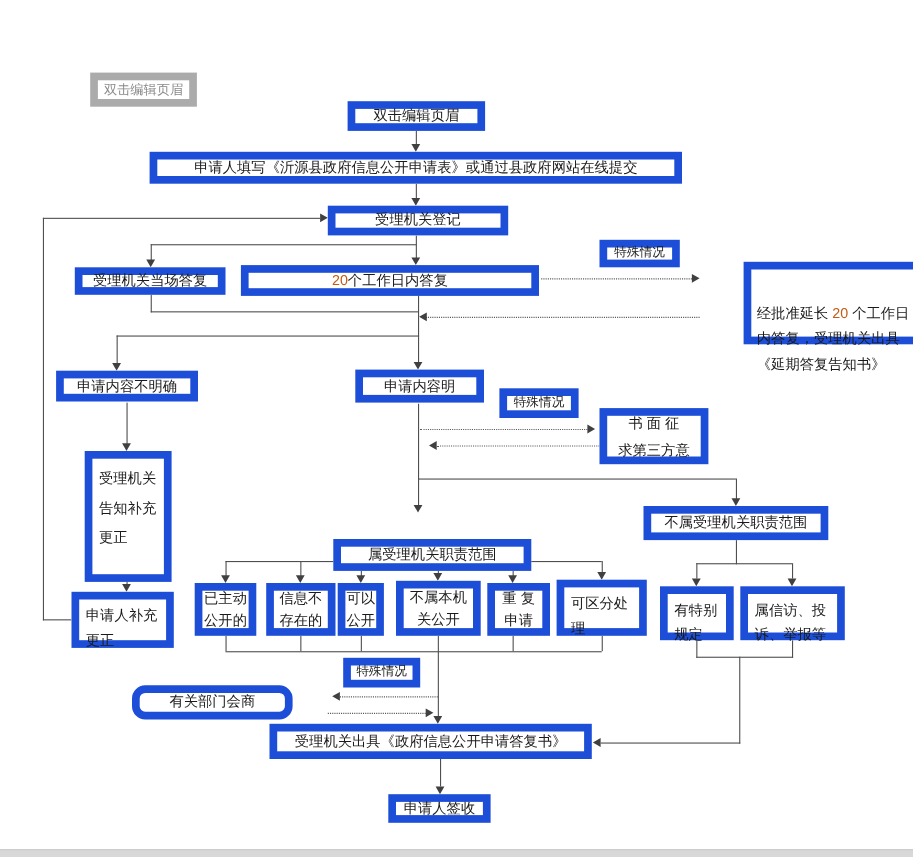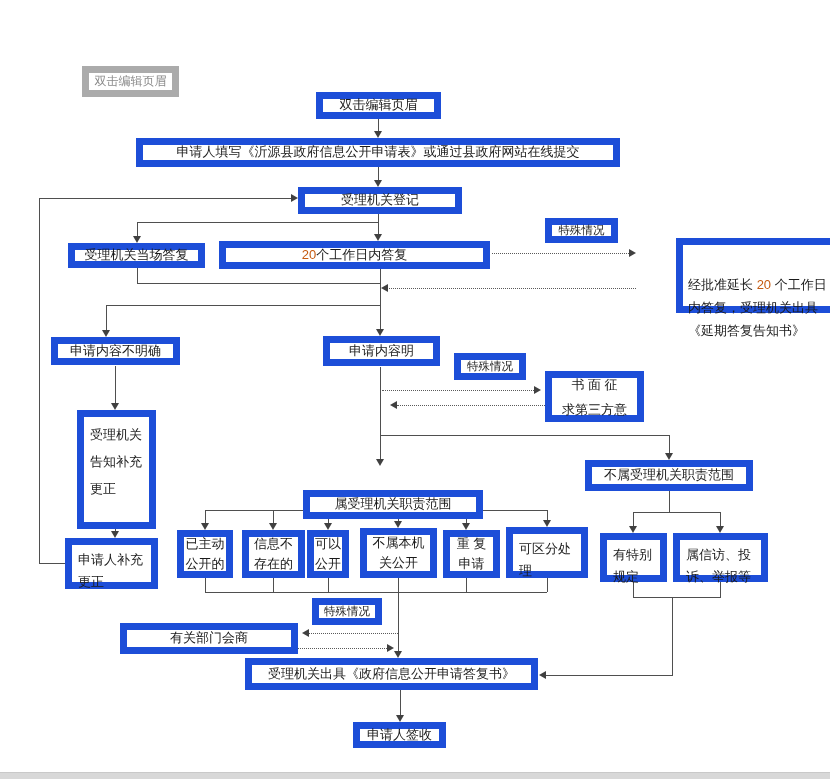--- a/index.html
+++ b/index.html
@@ -87,21 +87,21 @@
 <div class="bx lft" style="left:506px;top:527px;width:82px;height:51px;line-height:22px;">可区分处
 理</div>
 
 <div class="bx lft" style="left:600px;top:533px;width:67px;height:49px;line-height:22px;">有特别
 规定</div>
 <div class="bx lft" style="left:673px;top:533px;width:95px;height:49px;line-height:22px;">属信访、投
 诉、举报等</div>
 
 <div class="bx sm" style="left:312px;top:598px;width:70px;height:27px;">特殊情况</div>
 
-<div class="bx" style="left:120px;top:623px;width:178px;height:31px;">有关部门会商</div>
+<div class="bx" style="left:120px;top:623px;width:146px;height:31px;border-radius:12px;">有关部门会商</div>
 
 <div class="bx" style="left:245px;top:658px;width:293px;height:32px;">受理机关出具《政府信息公开申请答复书》</div>
 
 <div class="bx" style="left:353px;top:722px;width:93px;height:26px;">申请人签收</div>
 
 <div class="vl" style="left:378px;top:119px;height:13px;"></div>
 <div class="ad" style="left:374px;top:131px;"></div>
 <div class="vl" style="left:378px;top:167px;height:14px;"></div>
 <div class="ad" style="left:374px;top:180px;"></div>
 

